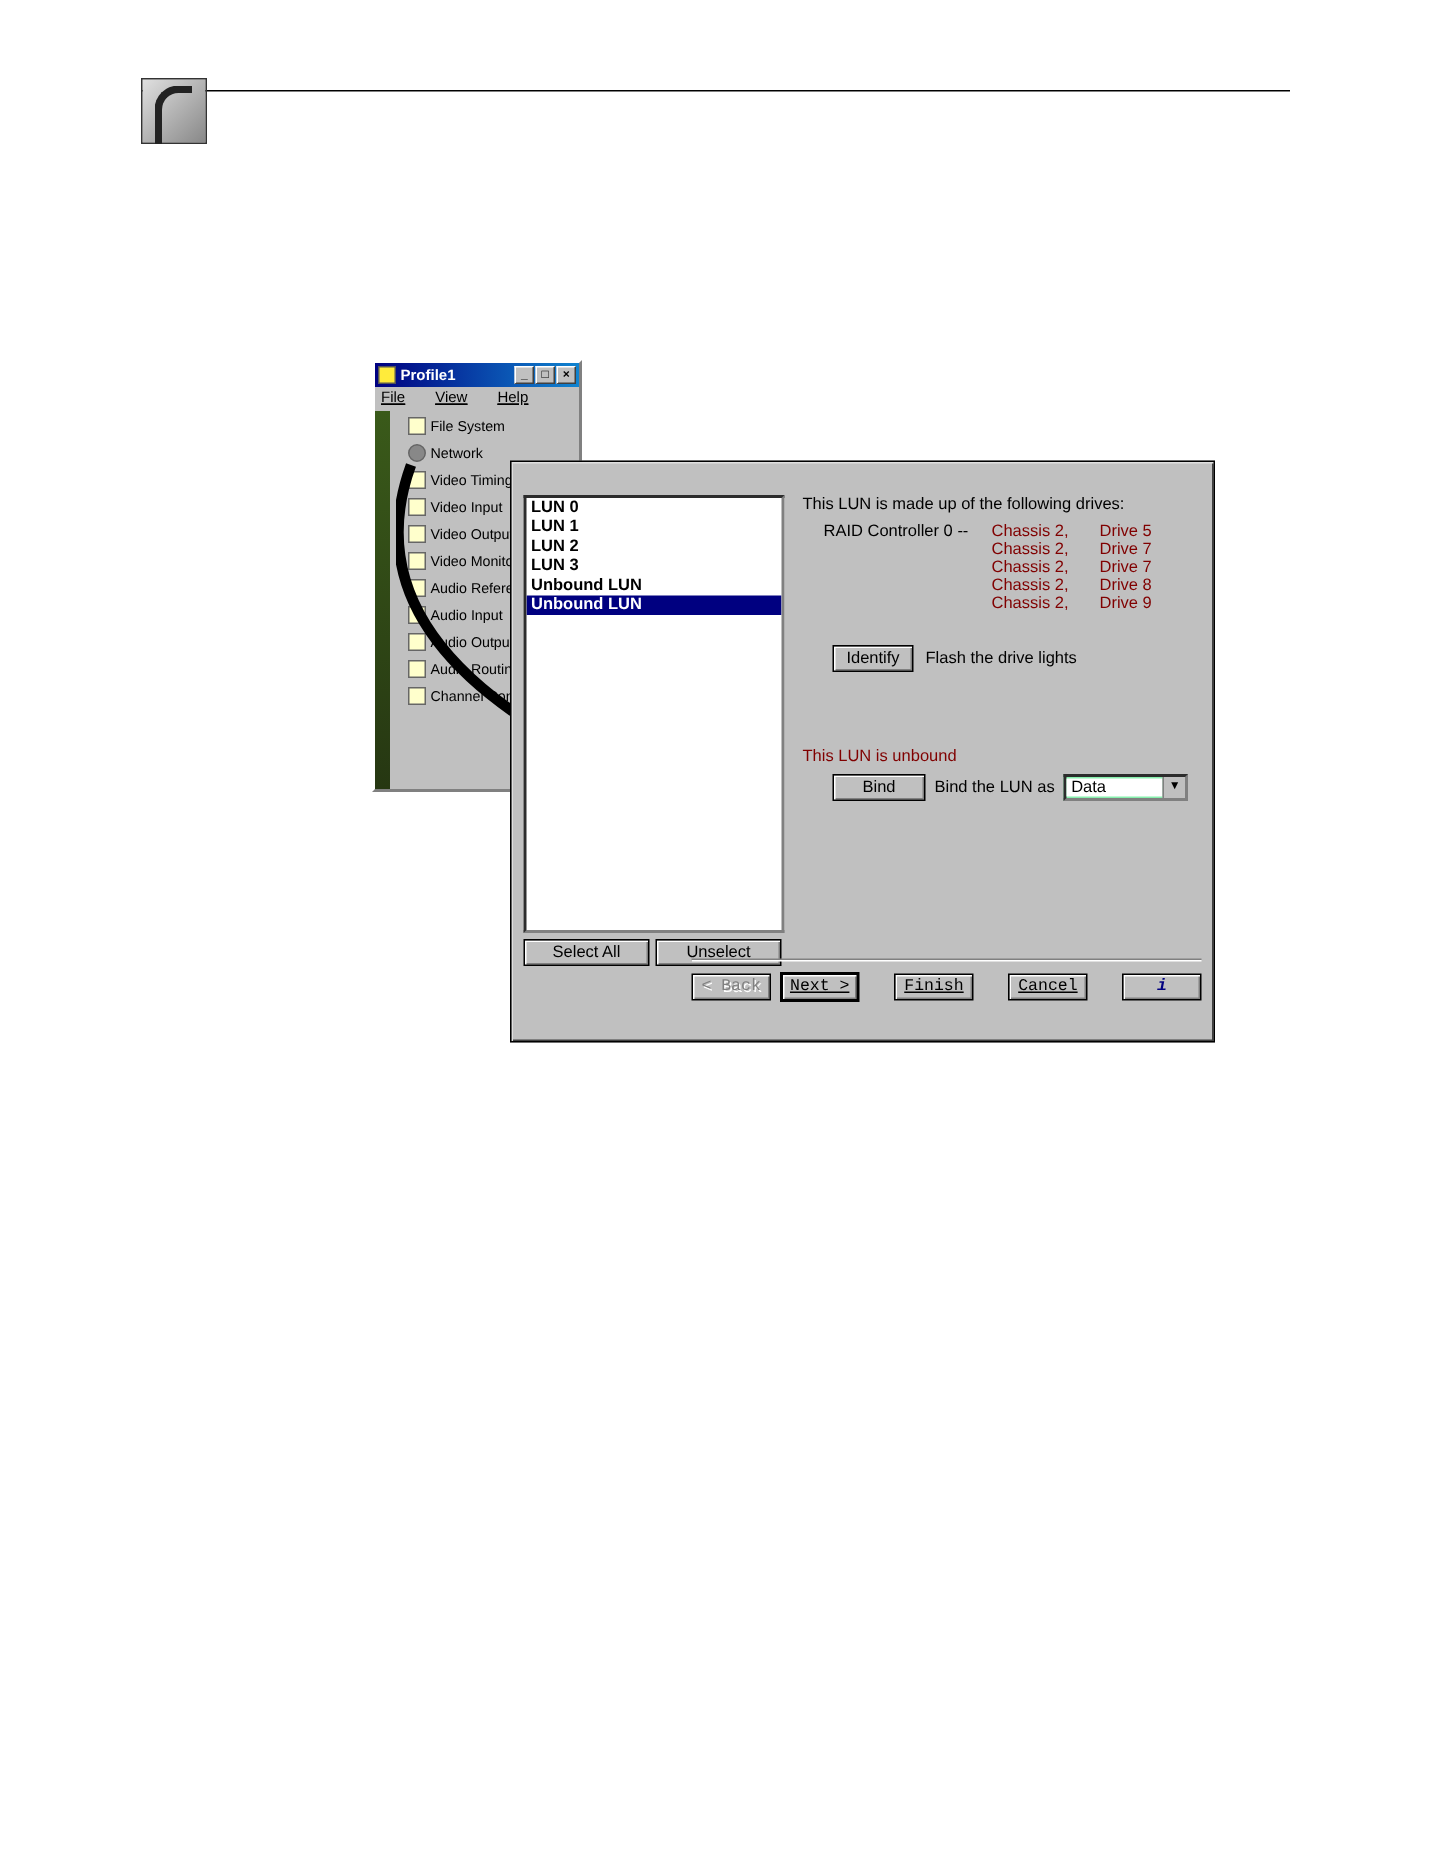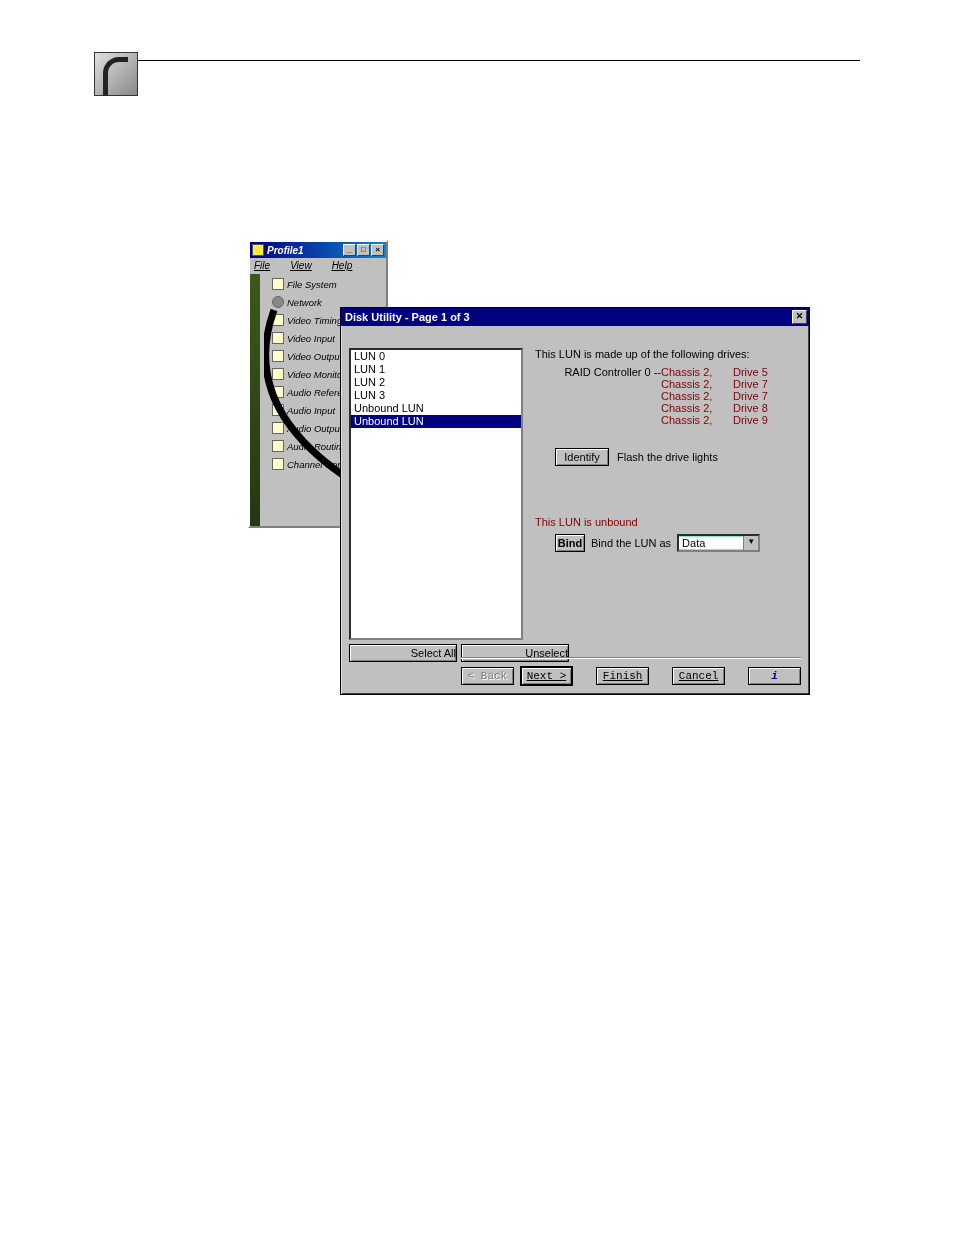--- a/index.html
+++ b/index.html
@@ -36,21 +36,20 @@
     position: absolute;
     left: 248px;
     top: 240px;
     width: 140px;
     height: 288px;
     background: #c0c0c0;
     border: 2px solid #808080;
     border-top-color: #fff;
     border-left-color: #fff;
     font-size: 10px;
-    font-style: italic;
   }
   .titlebar {
     background: linear-gradient(90deg, #000080, #1084d0);
     color: #fff;
     height: 16px;
     display: flex;
     align-items: center;
     padding: 0 2px;
     font-size: 10px;
     font-weight: bold;
@@ -154,73 +153,74 @@
   }
   .lun-label { font-size: 11px; margin-bottom: 2px; }
   .listbox {
     position: absolute;
     left: 8px; top: 22px;
     width: 174px; height: 292px;
     background: #fff;
     border: 2px inset #808080;
     font-size: 11px;
     overflow: hidden;
+    font-weight: bold;
   }
   .listbox .li { padding: 0 3px; line-height: 13px; }
   .listbox .li.sel { background: #000080; color: #fff; }
   .btn {
     background: #c0c0c0;
     border: 1px solid #000;
     box-shadow: inset 1px 1px 0 #fff, inset -1px -1px 0 #808080;
     font-size: 11px;
     padding: 2px 0;
     text-align: center;
     cursor: default;
   }
   .btn.default { border: 2px solid #000; }
   .btn.disabled { color: #808080; text-shadow: 1px 1px 0 #fff; }
   .sel-btns {
     position: absolute;
     left: 8px; top: 318px;
     display: flex;
     gap: 4px;
   }
-  .sel-btns .btn { width: 108px; text-align: right; }
+  .sel-btns .btn { width: 84px; }
 
   .info-right {
     position: absolute;
     left: 194px; top: 22px; right: 6px;
     font-size: 11px;
   }
   .drives-table {
     margin: 6px 0 0 14px;
     font-size: 11px;
     color: #800000;
   }
   .drives-table .row { display: flex; }
-  .drives-table .ctrl { color: #000; min-width: 112px; text-align: right; }
+  .drives-table .ctrl { color: #000; min-width: 112px; }
   .drives-table .ch { min-width: 72px; }
   .identify-row {
     position: absolute;
     left: 214px; top: 122px;
     display: flex;
     align-items: center;
     gap: 8px;
   }
   .identify-row .btn { width: 54px; }
 
   .status-text { position: absolute; left: 194px; top: 190px; color: #800000; font-size: 11px; }
   .bind-row {
     position: absolute;
     left: 214px; top: 208px;
     display: flex;
     align-items: center;
     gap: 6px;
   }
-  .bind-row .btn { width: 30px; font-weight: bold; }
+  .bind-row .btn { width: 62px; }
   .combo {
     display: inline-flex;
     height: 18px;
     border: 2px inset #808080;
     background: #86efac;
     align-items: center;
   }
   .combo input {
     border: none; outline: none;
     width: 64px;
@@ -327,24 +327,20 @@
       </div>
   </div>
 </div>
 
 <svg class="arrow" width="160" height="220">
   <path d="M 10 10 Q -30 120 120 200" stroke="#000" stroke-width="7" fill="none"></path>
   <polygon points="120,200 98,182 100,208" fill="#000"></polygon>
 </svg>
 
 <div class="dialog">
-  <div class="dlg-title">
-    <span>Disk Utility - Page 1 of 3</span>
-    <span class="dlg-close">✕</span>
-  </div>
   <div class="dlg-body">
 
     <div class="listbox">
       <div class="li">LUN 0</div>
       <div class="li">LUN 1</div>
       <div class="li">LUN 2</div>
       <div class="li">LUN 3</div>
       <div class="li">Unbound LUN</div>
       <div class="li sel">Unbound LUN</div>
     </div>

